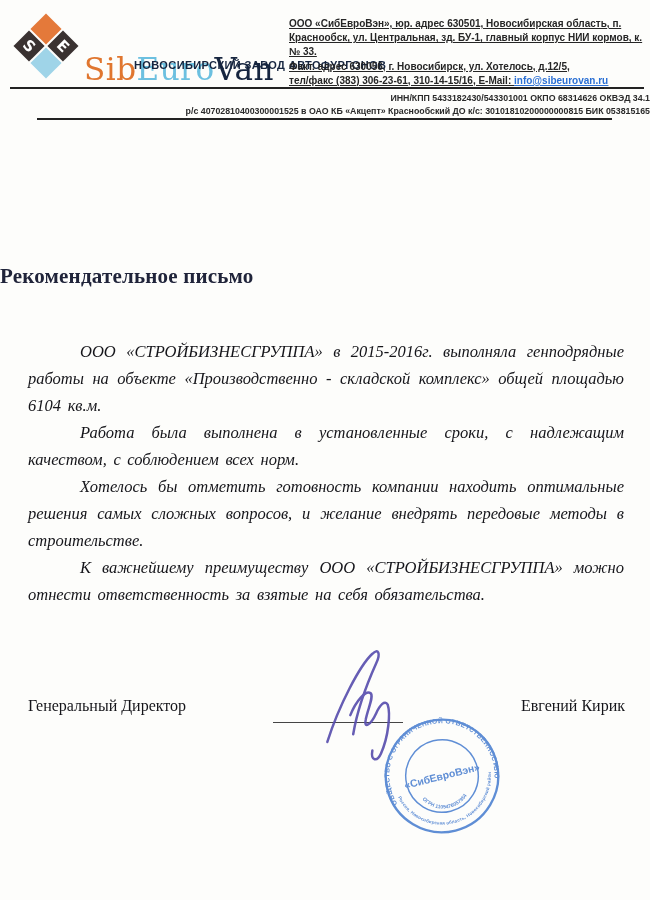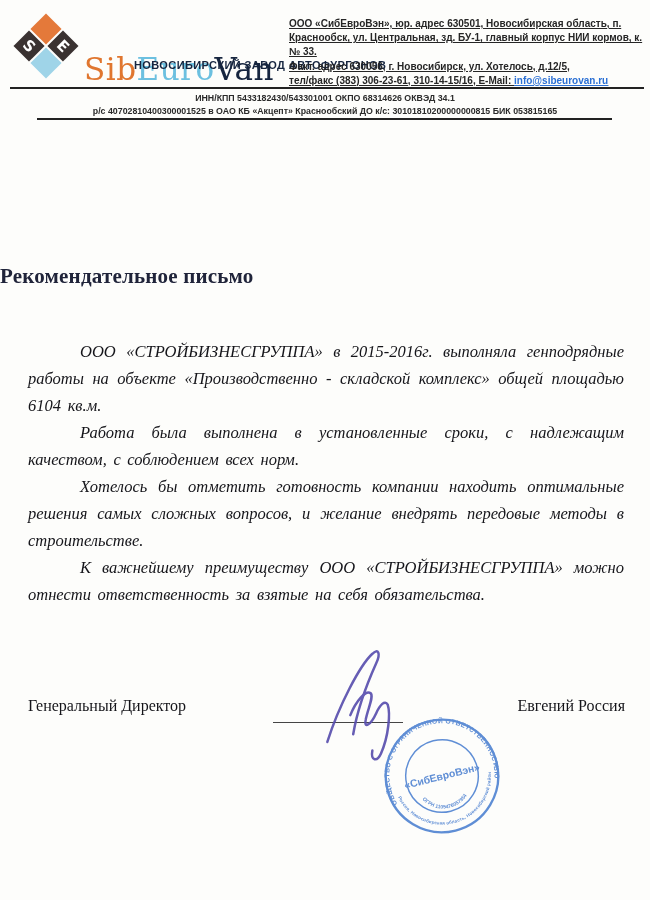--- a/index.html
+++ b/index.html
@@ -33,21 +33,21 @@
   .addr{
     position:absolute; left:289px; top:17px; width:354px;
     font-family:"Liberation Sans", sans-serif; font-weight:bold;
     font-size:10px; line-height:14.2px; color:#262626;text-decoration:underline;
   }
   .addr a{color:#2a6fd4; text-decoration:underline;}
   .rule{position:absolute; height:2px; background:#222;}
   .rule-top{top:87px; left:10px; width:634px;}
   .rule-bottom{top:118px; left:37px; width:575px;}
   .bank{
-    position:absolute; top:92px; left:0; width:650px; text-align:center;
+    position:absolute; top:92px; left:0; width:650px; text-align:right;
     font-family:"Liberation Sans", sans-serif; font-size:8.8px; font-weight:bold;
     line-height:12.5px; color:#2a2a2a;
   }
   
   .title{
     position:absolute; top:264px; left:0; width:650px; 
     font-size:21px; font-weight:bold; color:#20243a; letter-spacing:.2px;
   }
   .body-text{position:absolute; top:338px; left:28px; width:596px;font-style:italic;}
   .body-text p{
@@ -98,21 +98,21 @@
 
   <div class="body-text">
     <p>ООО «СТРОЙБИЗНЕСГРУППА» в 2015-2016г. выполняла генподрядные работы на объекте «Производственно - складской комплекс» общей площадью 6104 кв.м.</p>
     <p>Работа была выполнена в установленные сроки, с надлежащим качеством, с соблюдением всех норм.</p>
     <p>Хотелось бы отметить готовность компании находить оптимальные решения самых сложных вопросов, и желание внедрять передовые методы в строительстве.</p>
     <p>К важнейшему преимуществу ООО «СТРОЙБИЗНЕСГРУППА» можно отнести ответственность за взятые на себя обязательства.</p>
   </div>
 
   <div class="sig-role">Генеральный Директор</div>
   <div class="sig-line"></div>
-  <div class="sig-name">Евгений Россия</div>
+  <div class="sig-name">Евгений Кирик</div>
 
   <svg class="stamp" viewBox="0 0 150 150">
     <g transform="rotate(-14 75 75)" fill="none" stroke="#4a7fd0">
       <circle cx="75" cy="75" r="62" stroke-width="2.6"></circle>
       <circle cx="75" cy="75" r="40" stroke-width="1.6"></circle>
       <defs>
         <path id="arcTop" d="M 20.6 94.8 A 58 58 0 1 1 129.4 94.8"></path>
         <path id="arcBottom" d="M 22 85 A 54 54 0 0 0 128 85"></path>
         <path id="arcOgrn" d="M 46 91 A 31 31 0 0 0 104 91"></path>
       </defs>

